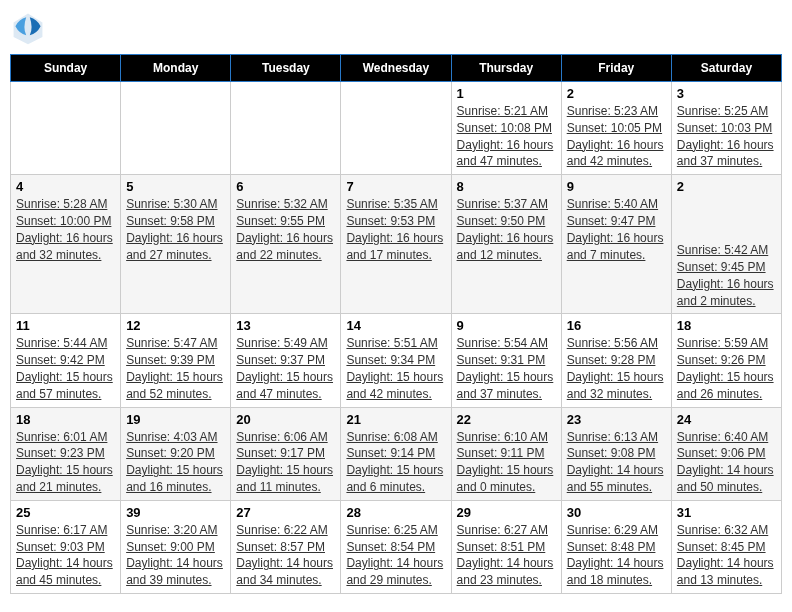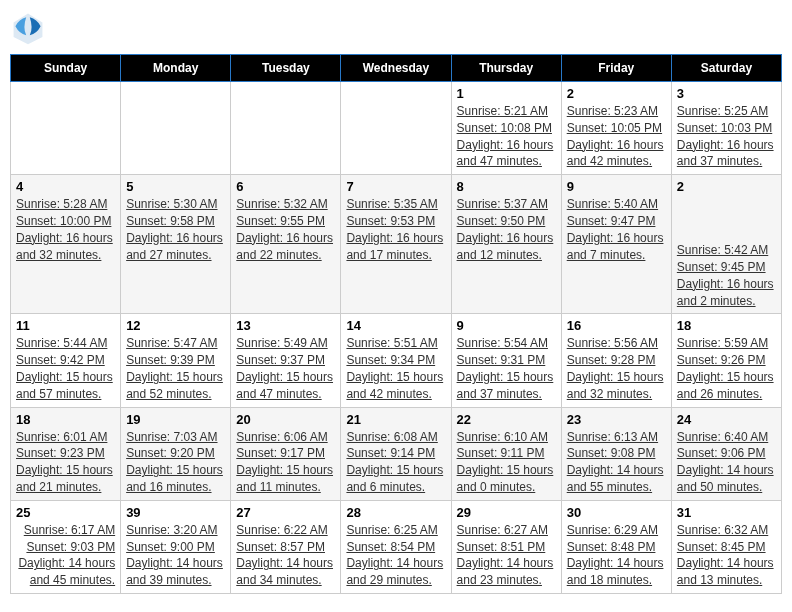--- a/index.html
+++ b/index.html
@@ -259,21 +259,21 @@
       <tr>
         <td>
           <span class="day-number">18</span>
           <div class="day-info" style="white-space: pre-line;">Sunrise: 6:01 AM
 Sunset: 9:23 PM
 Daylight: 15 hours
 and 21 minutes.</div>
         </td>
         <td>
           <span class="day-number">19</span>
-          <div class="day-info" style="white-space: pre-line;">Sunrise: 7:03 AM
+          <div class="day-info" style="white-space: pre-line;">Sunrise: 4:03 AM
 Sunset: 9:20 PM
 Daylight: 15 hours
 and 16 minutes.</div>
         </td>
         <td>
           <span class="day-number">20</span>
           <div class="day-info" style="white-space: pre-line;">Sunrise: 6:06 AM
 Sunset: 9:17 PM
 Daylight: 15 hours
 and 11 minutes.</div>
@@ -303,21 +303,21 @@
           <span class="day-number">24</span>
           <div class="day-info" style="white-space: pre-line;">Sunrise: 6:40 AM
 Sunset: 9:06 PM
 Daylight: 14 hours
 and 50 minutes.</div>
         </td>
       </tr>
       <tr>
         <td>
           <span class="day-number">25</span>
-          <div class="day-info" style="white-space: pre-line; text-align: right;">Sunrise: 6:17 AM
+          <div class="day-info" style="white-space: pre-line;">Sunrise: 6:17 AM
 Sunset: 9:03 PM
 Daylight: 14 hours
 and 45 minutes.</div>
         </td>
         <td>
           <span class="day-number">39</span>
           <div class="day-info" style="white-space: pre-line;">Sunrise: 3:20 AM
 Sunset: 9:00 PM
 Daylight: 14 hours
 and 39 minutes.</div>

